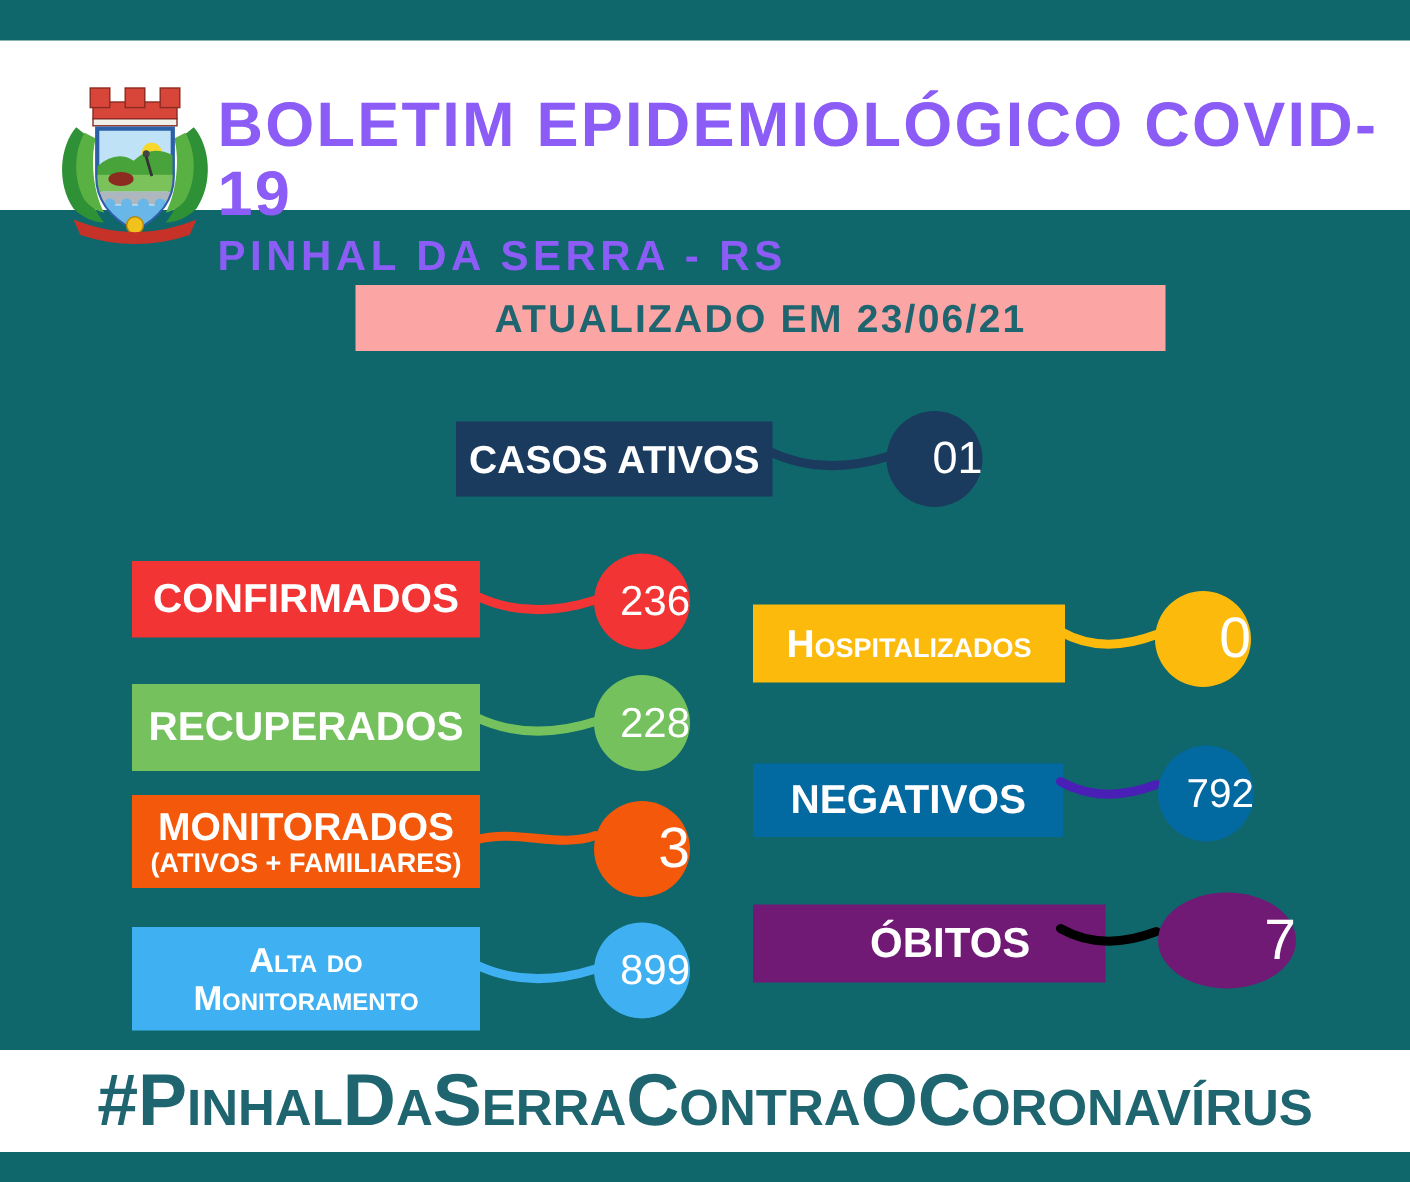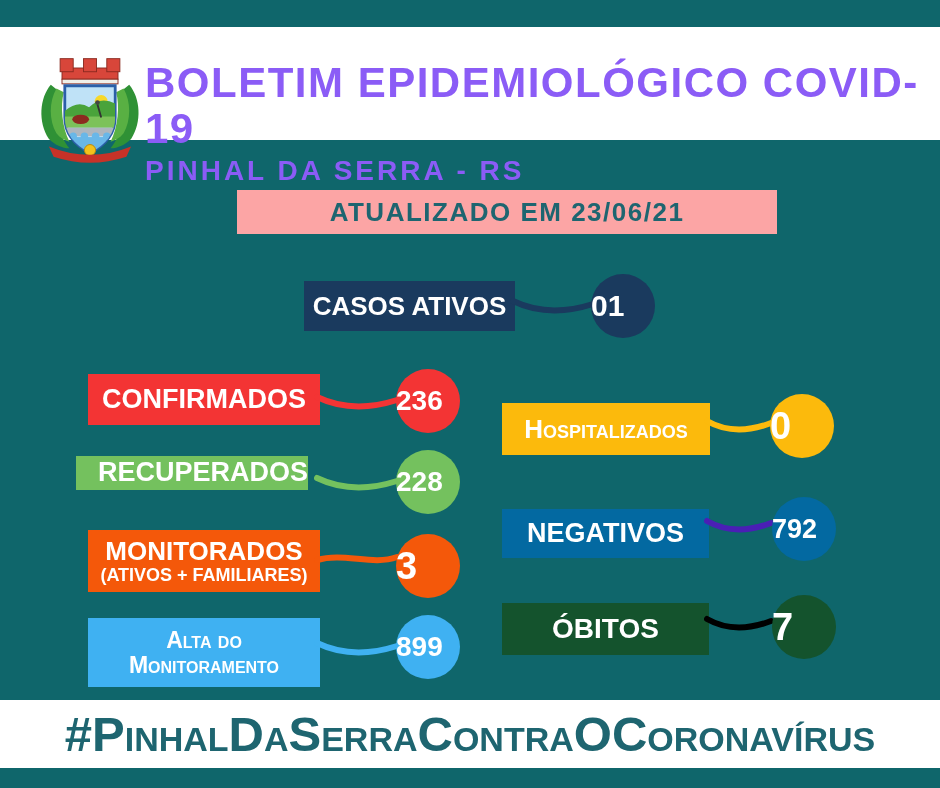--- a/index.html
+++ b/index.html
@@ -16,28 +16,28 @@
     position:absolute;left:237px;top:190px;width:540px;height:44px;background:#fca5a5;
     display:flex;align-items:center;justify-content:center;
     color:#1e6570;font-weight:800;font-size:26px;letter-spacing:1.5px;
   }
   .stat-box{
     position:absolute;display:flex;flex-direction:column;align-items:center;justify-content:center;
     color:#ffffff;font-weight:800;text-align:center;line-height:1.08;
   }
   .stat-circle{
     position:absolute;width:64px;height:64px;border-radius:50%;
-    display:flex;align-items:center;justify-content:flex-start;
-    color:#ffffff;font-weight:700;
+    display:flex;align-items:center;justify-content:flex-end;
+    color:#ffffff;font-weight:400;
   }
   .connector{position:absolute;}
   .sc{font-variant:small-caps;}
   .bg-navy{background:#1a3a5e;} .bg-red{background:#f33434;} .bg-green{background:#74c15e;}
   .bg-orange{background:#f4580a;} .bg-blue{background:#3fb1f2;} .bg-yellow{background:#fcba0c;}
-  .bg-purple{background:#0369a1;} .bg-black{background:#14532d;}
+  .bg-purple{background:#0369a1;} .bg-black{background:#701a75;padding-left:28px;}
   .fs26{font-size:26px;} .fs27{font-size:27px;} .fs28{font-size:28px;}
   .fs38{font-size:38px;} .fs30{font-size:30px;}
   .line2-small{font-size:18px;margin-top:1px;}
   .alta-line{font-size:23px;}
   .footer-band{
     position:absolute;left:0;top:700px;width:940px;height:68px;background:#ffffff;
     display:flex;align-items:center;justify-content:center;
   }
   .hashtag{color:#1e6570;font-weight:800;font-size:49px;font-variant:small-caps;letter-spacing:0;}
 </style>
@@ -101,21 +101,21 @@
   <div class="stat-box bg-red fs27" style="left:88px;top:374px;width:232px;height:51px;">
     <span>CONFIRMADOS</span>
   </div>
   <svg class="connector" style="left:314px;top:392px;" width="86" height="22" viewBox="0 0 86 22">
     <path d="M3,5 C30,18 58,16 83,8" fill="none" stroke="#f33434" stroke-width="6" stroke-linecap="round"></path>
   </svg>
   <div class="stat-circle bg-red fs28" style="left:396px;top:369px;">
     <span>236</span>
   </div>
 
-  <div class="stat-box bg-green fs27" style="left:76px;top:456px;width:232px;height:34px;align-items:flex-end;">
+  <div class="stat-box bg-green fs27" style="left:88px;top:456px;width:232px;height:58px;">
     <span>RECUPERADOS</span>
   </div>
   <svg class="connector" style="left:314px;top:473px;" width="86" height="22" viewBox="0 0 86 22">
     <path d="M3,5 C30,18 58,16 83,8" fill="none" stroke="#74c15e" stroke-width="6" stroke-linecap="round"></path>
   </svg>
   <div class="stat-circle bg-green fs28" style="left:396px;top:450px;">
     <span>228</span>
   </div>
 
   <div class="stat-box bg-orange" style="left:88px;top:530px;width:232px;height:62px;">

